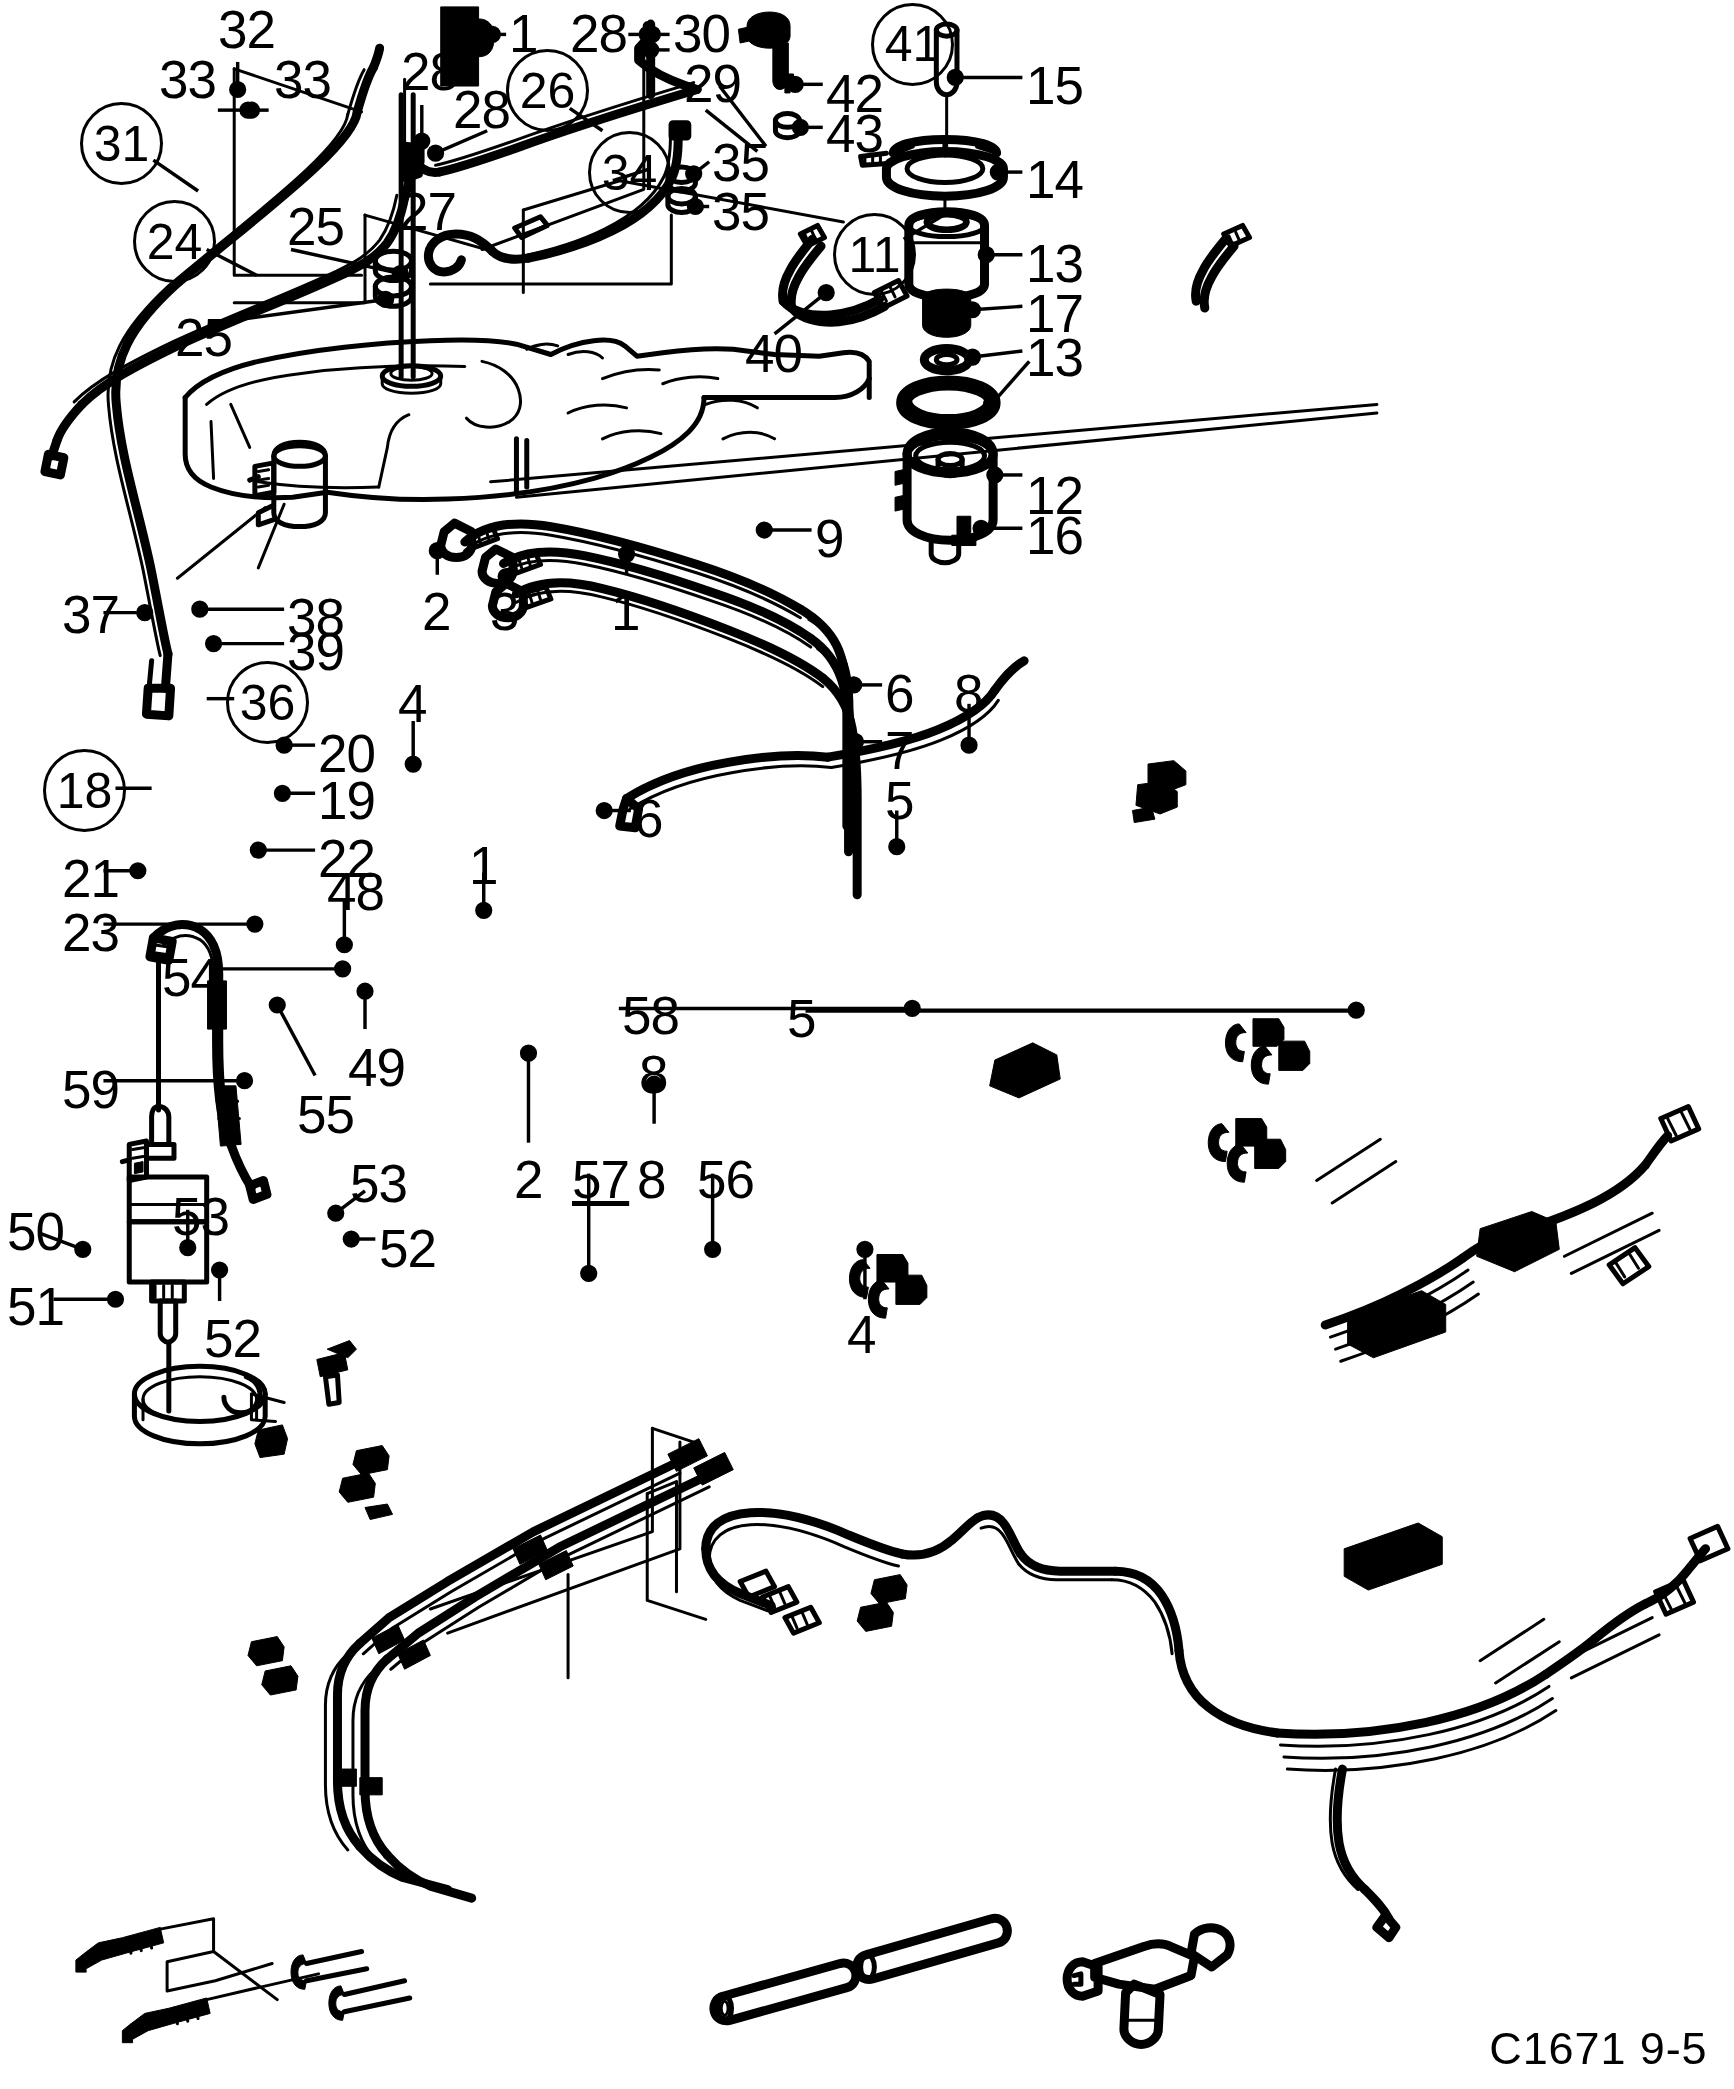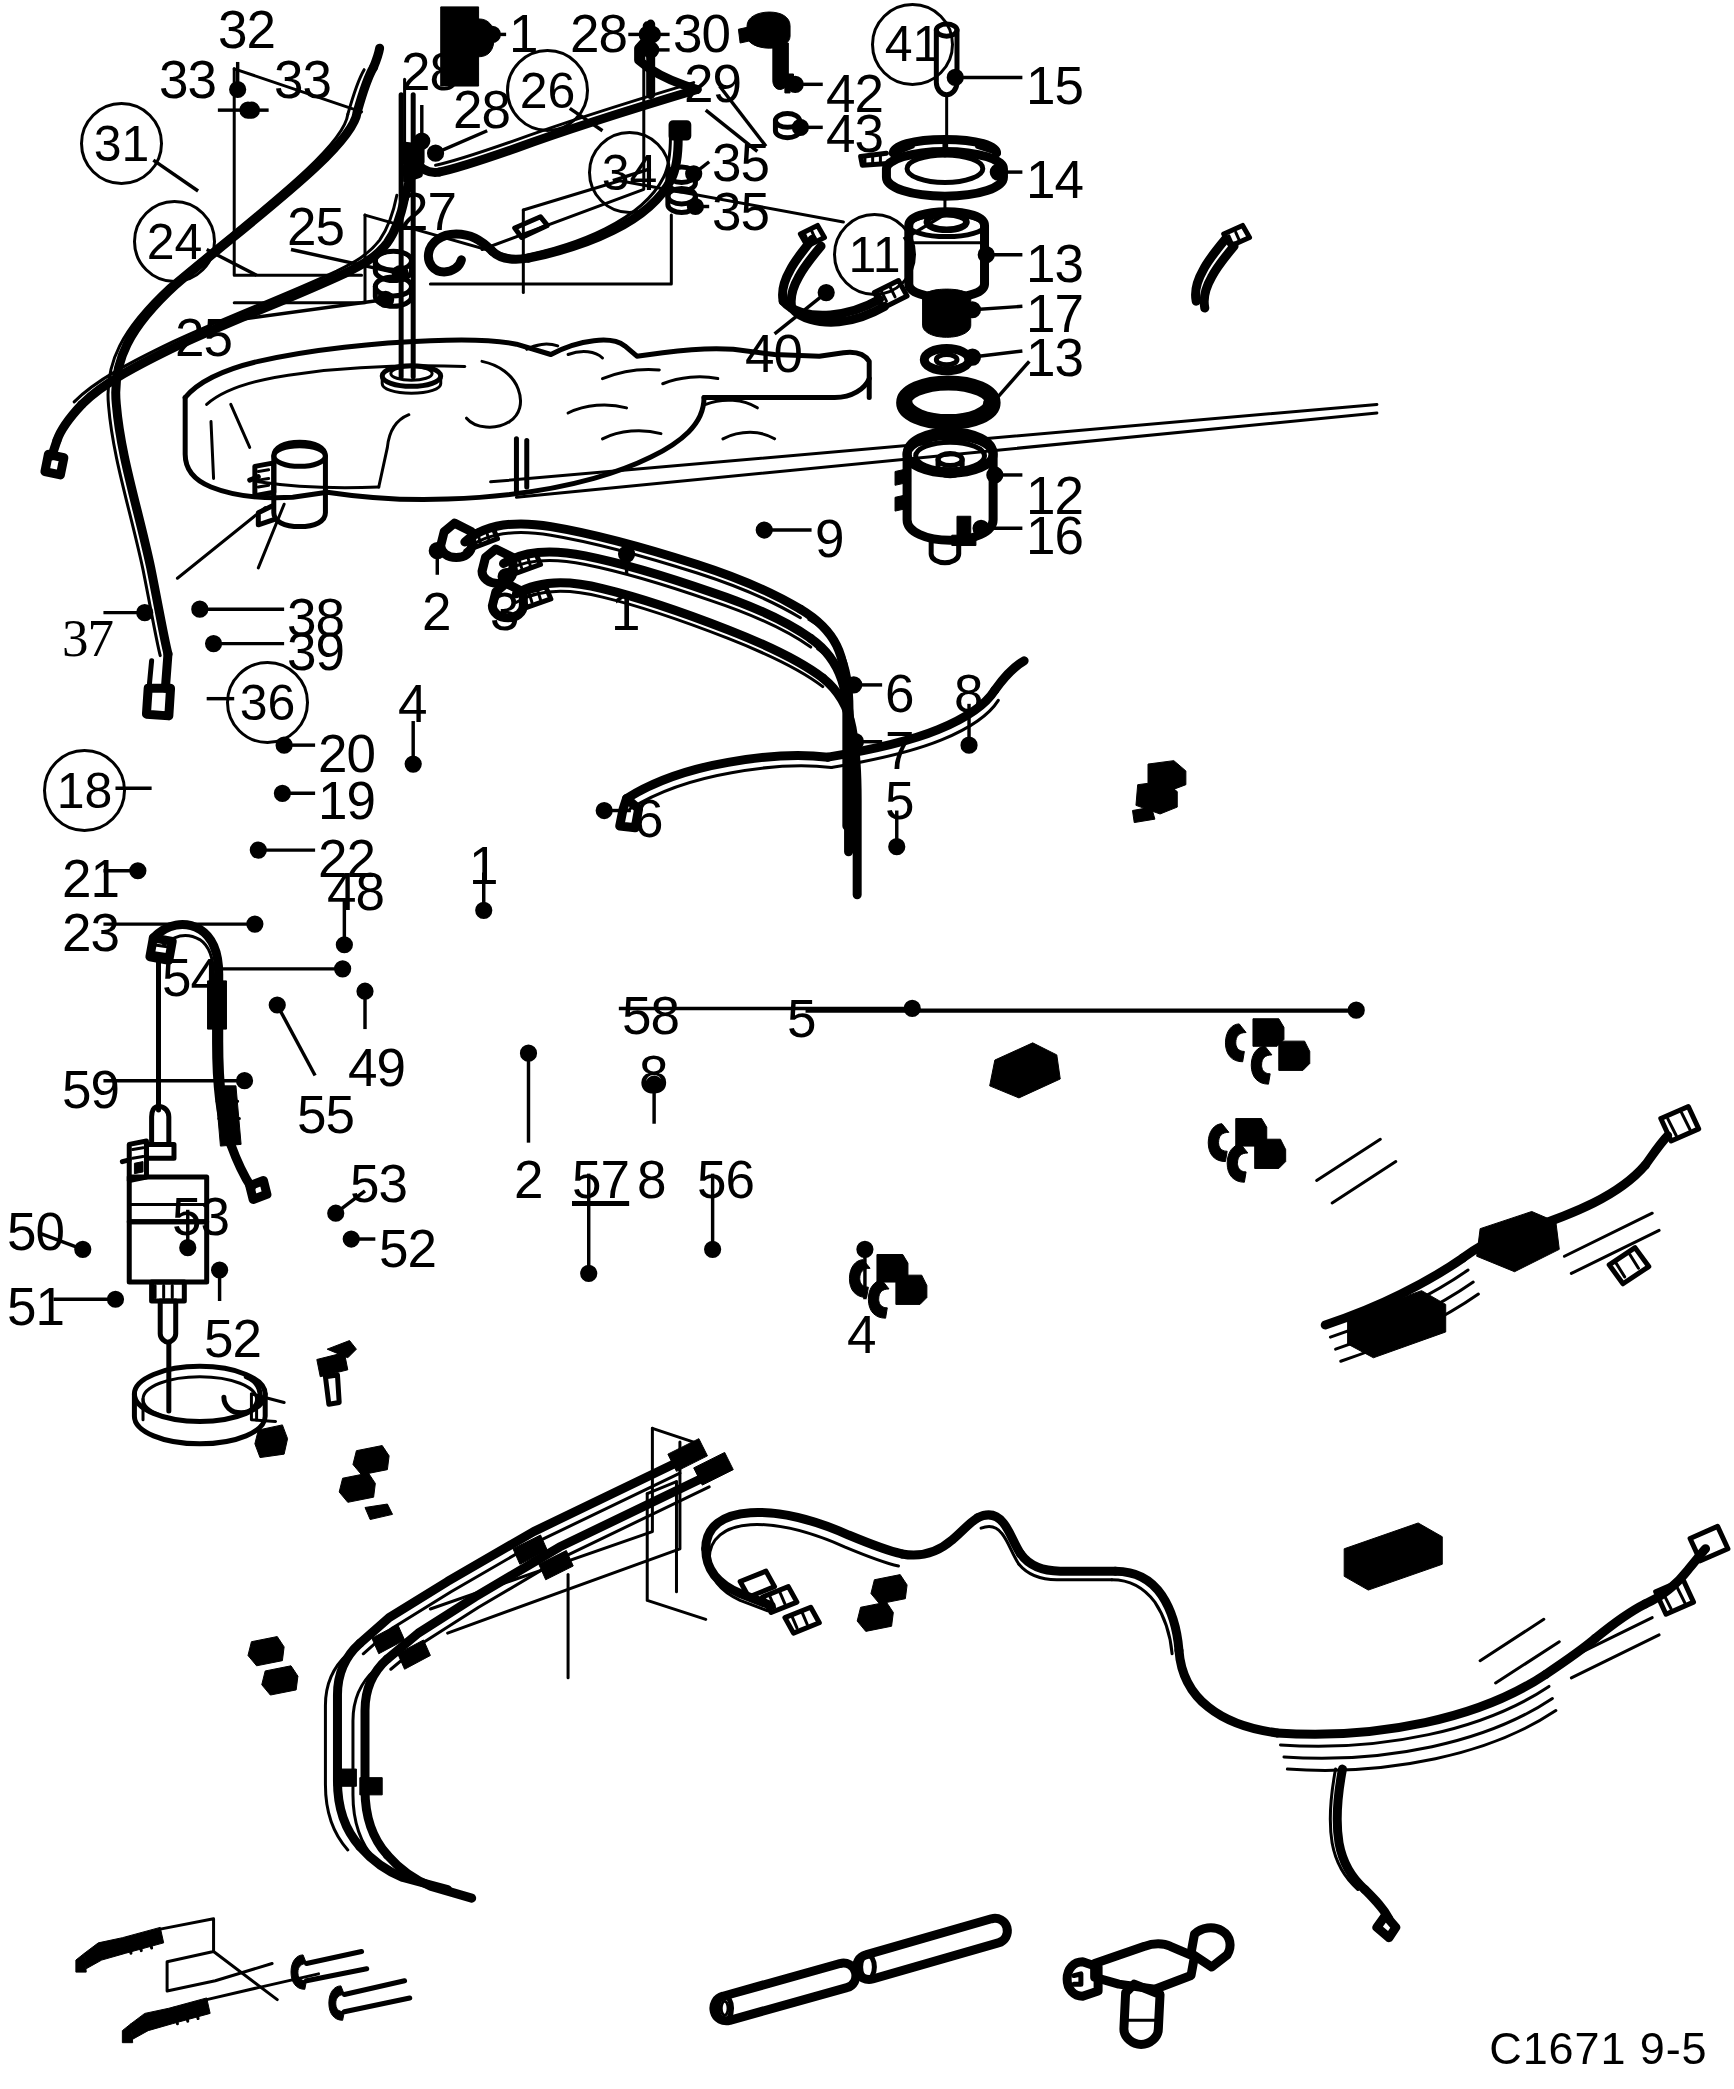--- a/index.html
+++ b/index.html
@@ -791,21 +791,21 @@
       <div class="lbl" style="left: 1026px; top: 287px;">17</div>
       <div class="lbl" style="left: 175px; top: 311px;">25</div>
       <div class="lbl" style="left: 1026px; top: 331px;">13</div>
       <div class="lbl" style="left: 745px; top: 327px;">40</div>
       <div class="lbl" style="left: 1026px; top: 469px;">12</div>
       <div class="lbl" style="left: 815px; top: 512px;">9</div>
       <div class="lbl" style="left: 1026px; top: 509px;">16</div>
       <div class="lbl" style="left: 422px; top: 585px;">2</div>
       <div class="lbl" style="left: 490px; top: 585px;">3</div>
       <div class="lbl" style="left: 611px; top: 585px;">1</div>
-      <div class="lbl" style="left: 62px; top: 612px; font-family: Liberation Serif, serif;">37</div>
+      <div class="lbl" style="left: 62px; top: 588px;">37</div>
       <div class="lbl" style="left: 287px; top: 591px;">38</div>
       <div class="lbl" style="left: 287px; top: 625px;">39</div>
       <div class="lbl" style="left: 398px; top: 677px;">4</div>
       <div class="lbl" style="left: 885px; top: 667px;">6</div>
       <div class="lbl" style="left: 954px; top: 667px;">8</div>
       <div class="lbl" style="left: 318px; top: 727px;">20</div>
       <div class="lbl" style="left: 885px; top: 724px;">7</div>
       <div class="lbl" style="left: 318px; top: 774px;">19</div>
       <div class="lbl" style="left: 885px; top: 774px;">5</div>
       <div class="lbl" style="left: 634px; top: 792px;">6</div>

